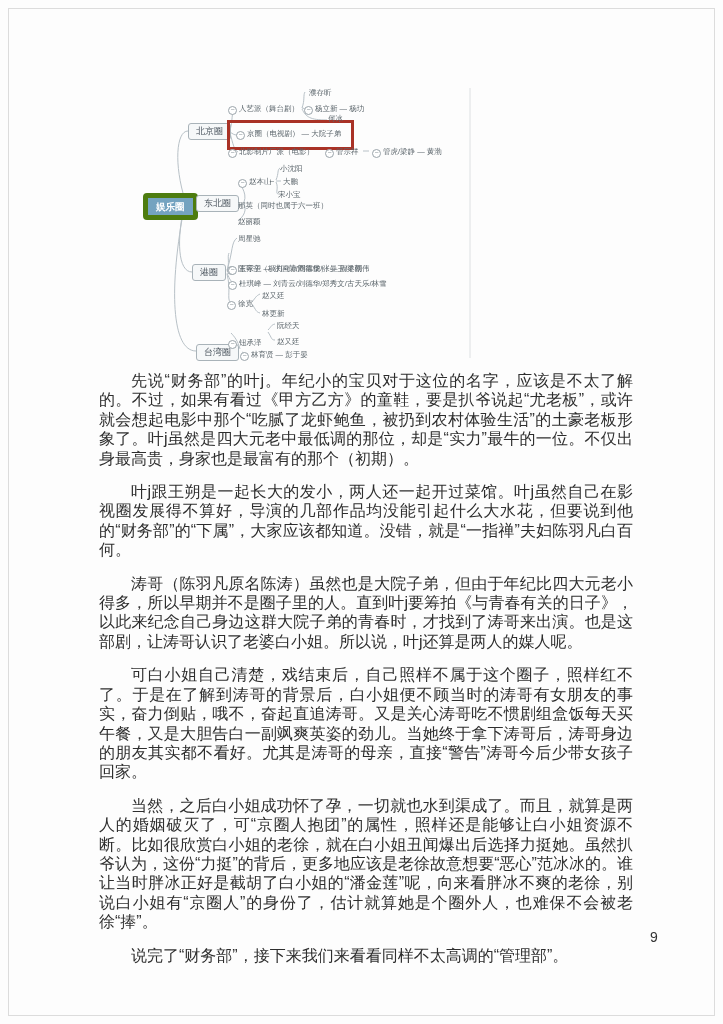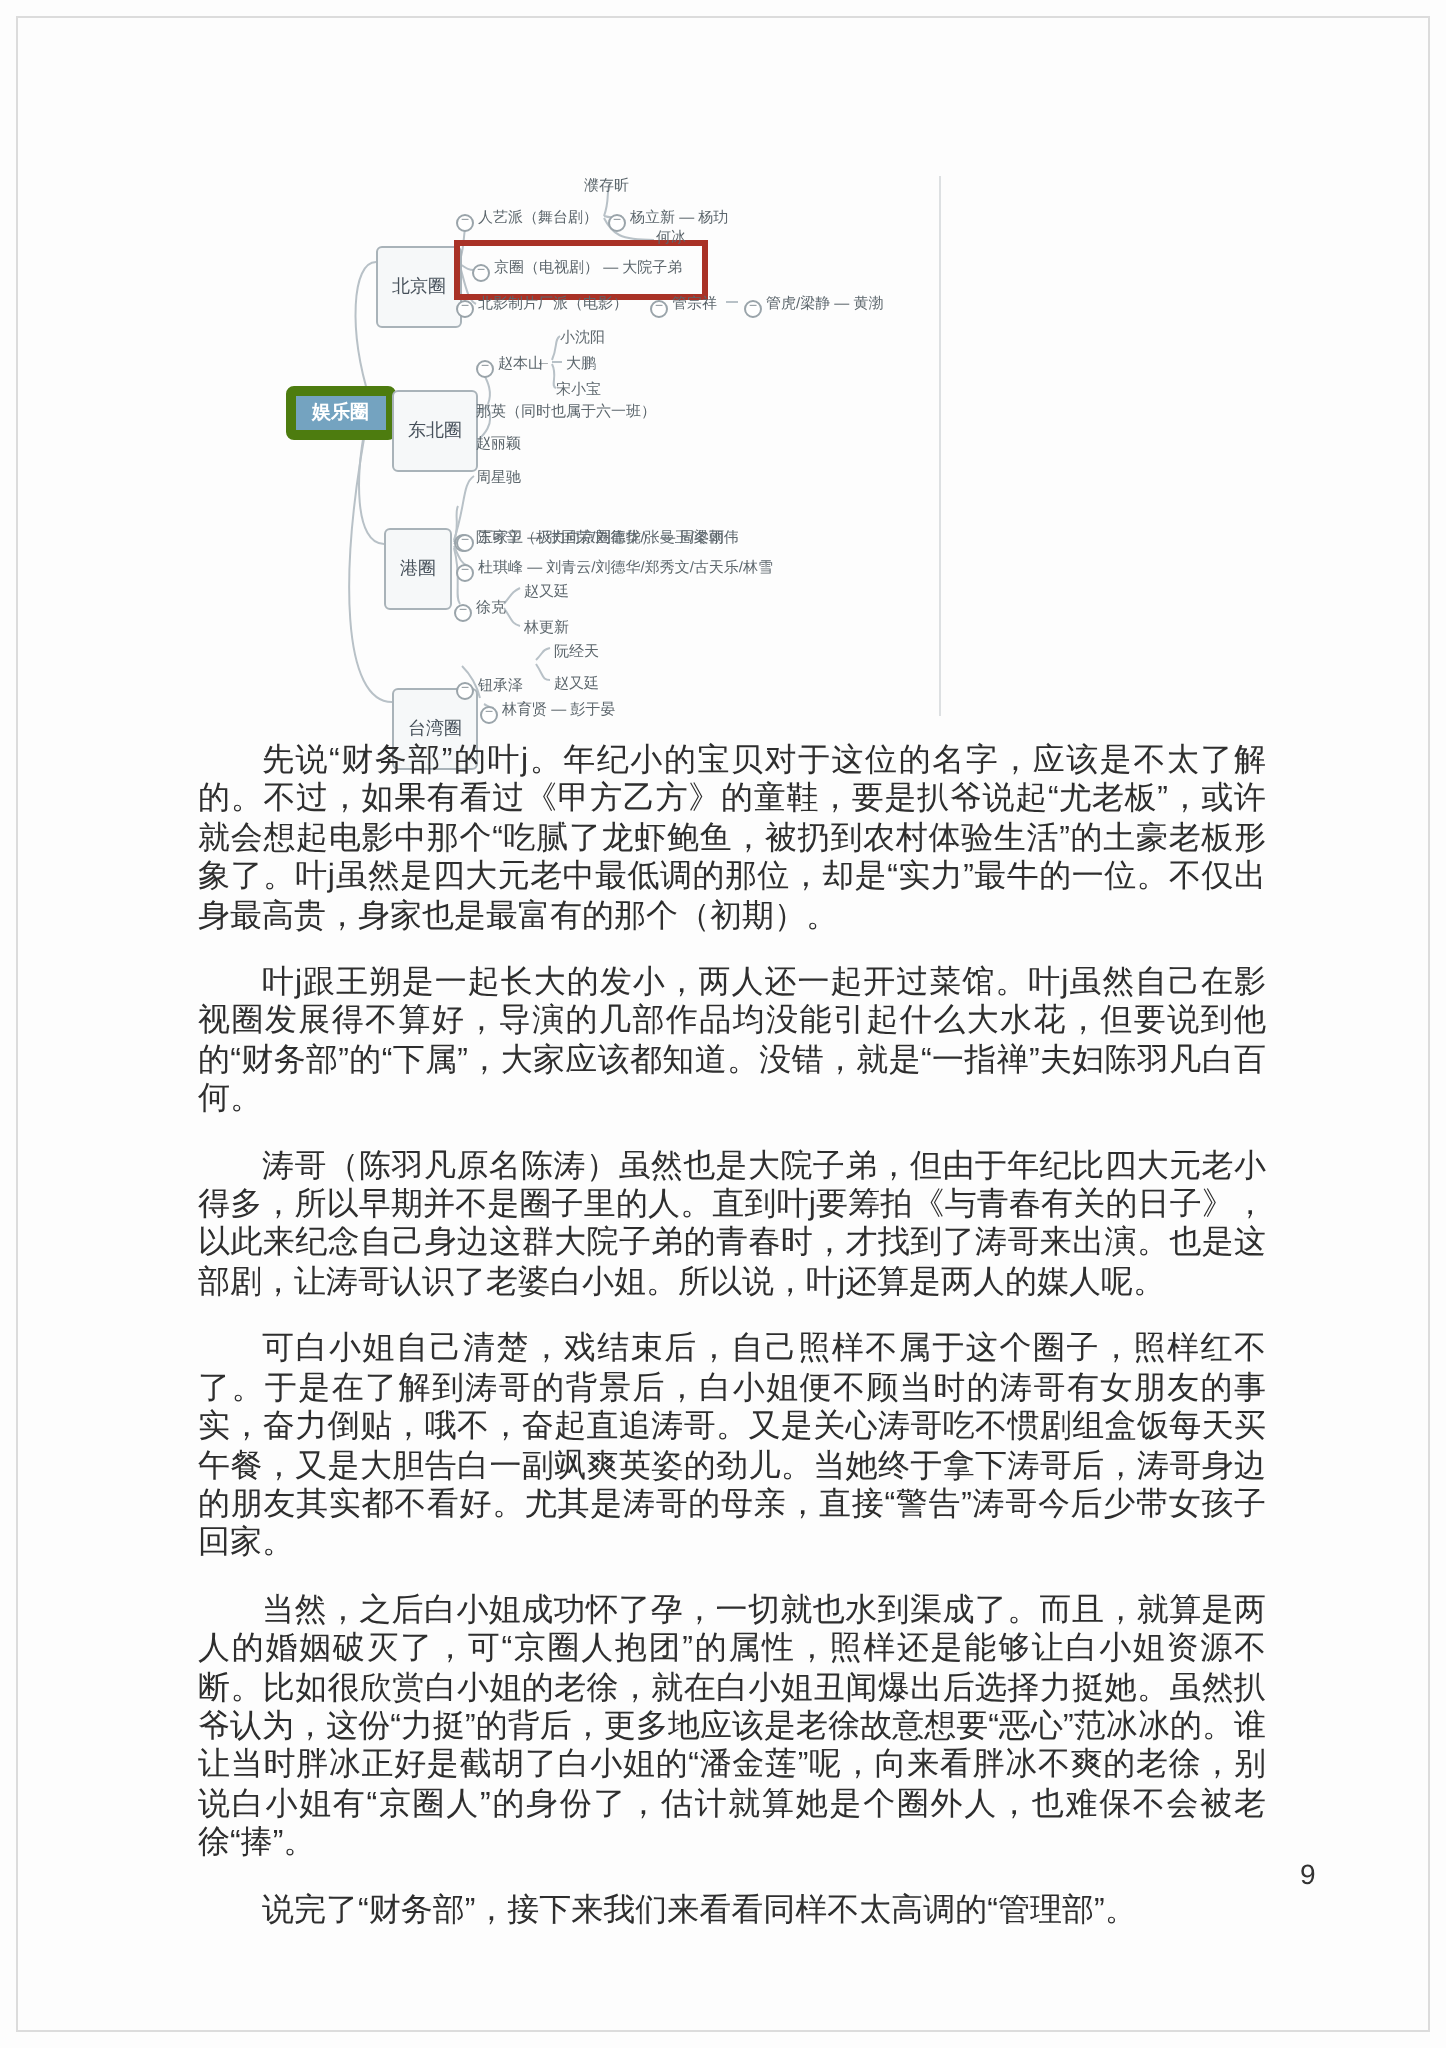--- a/index.html
+++ b/index.html
@@ -7,21 +7,21 @@
         font-family:"Liberation Sans",sans-serif;}
   .page-frame{position:absolute;left:8px;top:8px;right:8px;bottom:8px;border:1px solid #dcdcdc;pointer-events:none;}
   svg.links{position:absolute;left:0;top:0;pointer-events:none;}
   
   .mn{position:absolute;font-size:7.5px;line-height:9px;color:#5c666c;white-space:nowrap;}
   .ci{display:inline-block;width:7px;height:7px;border:1px solid #9aa4aa;border-radius:50%;
       font-size:7px;line-height:5px;text-align:center;color:#8a949a;background:#fff;
       margin-right:2px;vertical-align:-1px;font-style:normal;}
   .ci::before{content:"\2212";}
   .bbox{position:absolute;border:1px solid #a9b3b9;border-radius:3px;background:#f6f8f9;
-        font-size:9px;line-height:11px;color:#46505a;text-align:center;padding:14px 7px;white-space:nowrap;}
+        font-size:9px;line-height:11px;color:#46505a;text-align:center;padding:2px 7px;white-space:nowrap;}
   .rootbox{position:absolute;background:#74a3c0;border:5px solid #4d7c0f;border-radius:4px;color:#ffffff;
         font-size:9.5px;line-height:11px;font-weight:bold;padding:3px 8px;white-space:nowrap;}
   .hlbox{position:absolute;left:227px;top:120px;width:121px;height:24px;border:3px solid #a93226;}
   
   .article{position:absolute;left:85px;top:357px;width:562px;text-align:justify;
            font-size:16px;line-height:19.4px;color:#2e2e2e;}
   .article p{margin:14px;text-indent:2em;}
   .pagenum{position:absolute;left:650px;top:929px;font-size:14px;color:#333;}
 </style>
 </head>
@@ -75,21 +75,21 @@
   </svg>
 
   <div class="rootbox" style="left:143px;top:193px;">娱乐圈</div>
   <div class="bbox" style="left:188px;top:123px;">北京圈</div>
   <div class="bbox" style="left:196px;top:195px;">东北圈</div>
   <div class="bbox" style="left:192px;top:264px;">港圈</div>
   <div class="bbox" style="left:196px;top:344px;">台湾圈</div>
 
   <div class="hlbox"></div>
 
-  <span class="mn" style="left:292px;top:88px;"><em style="font-style:normal">濮存昕</em></span>
+  <span class="mn" style="left:309px;top:88px;"><em style="font-style:normal">濮存昕</em></span>
   <span class="mn" style="left:228px;top:104px;"><i class="ci"></i><em style="font-style:normal">人艺派（舞台剧）</em></span>
   <span class="mn" style="left:304px;top:104px;"><i class="ci"></i><em style="font-style:normal">杨立新 — 杨玏</em></span>
   <span class="mn" style="left:328px;top:114px;"><em style="font-style:normal">何冰</em></span>
   <span class="mn" style="left:236px;top:129px;"><i class="ci"></i><em style="font-style:normal">京圈（电视剧） — 大院子弟</em></span>
   <span class="mn" style="left:228px;top:147px;"><i class="ci"></i><em style="font-style:normal">北影制片厂派（电影）</em></span>
   <span class="mn" style="left:325px;top:147px;"><i class="ci"></i><em style="font-style:normal">管宗祥</em></span>
   <span class="mn" style="left:372px;top:147px;"><i class="ci"></i><em style="font-style:normal">管虎/梁静 — 黄渤</em></span>
   <span class="mn" style="left:280px;top:164px;"><em style="font-style:normal">小沈阳</em></span>
   <span class="mn" style="left:283px;top:177px;"><em style="font-style:normal">大鹏</em></span>
   <span class="mn" style="left:278px;top:190px;"><em style="font-style:normal">宋小宝</em></span>

